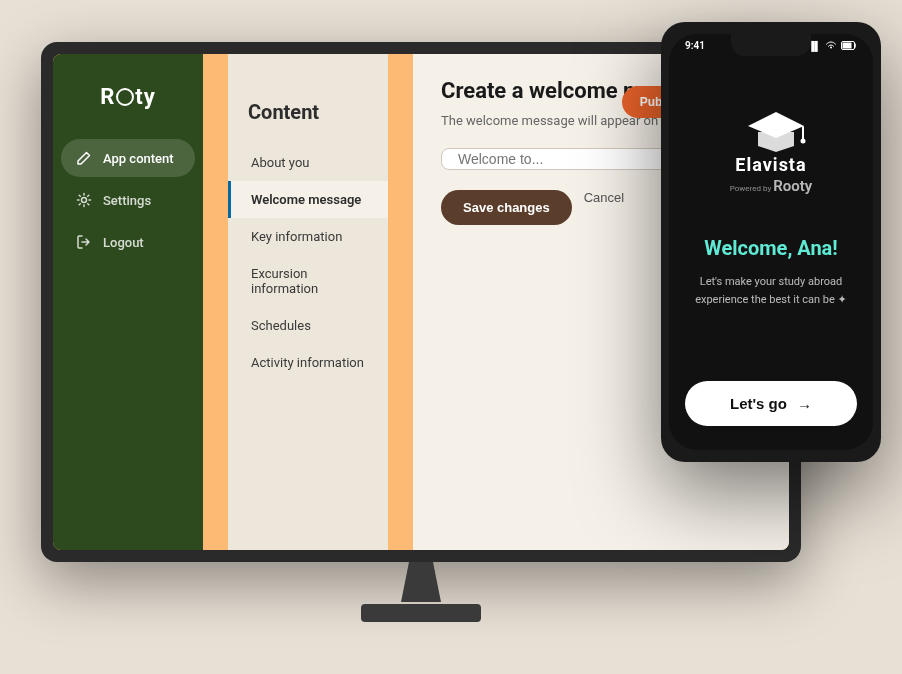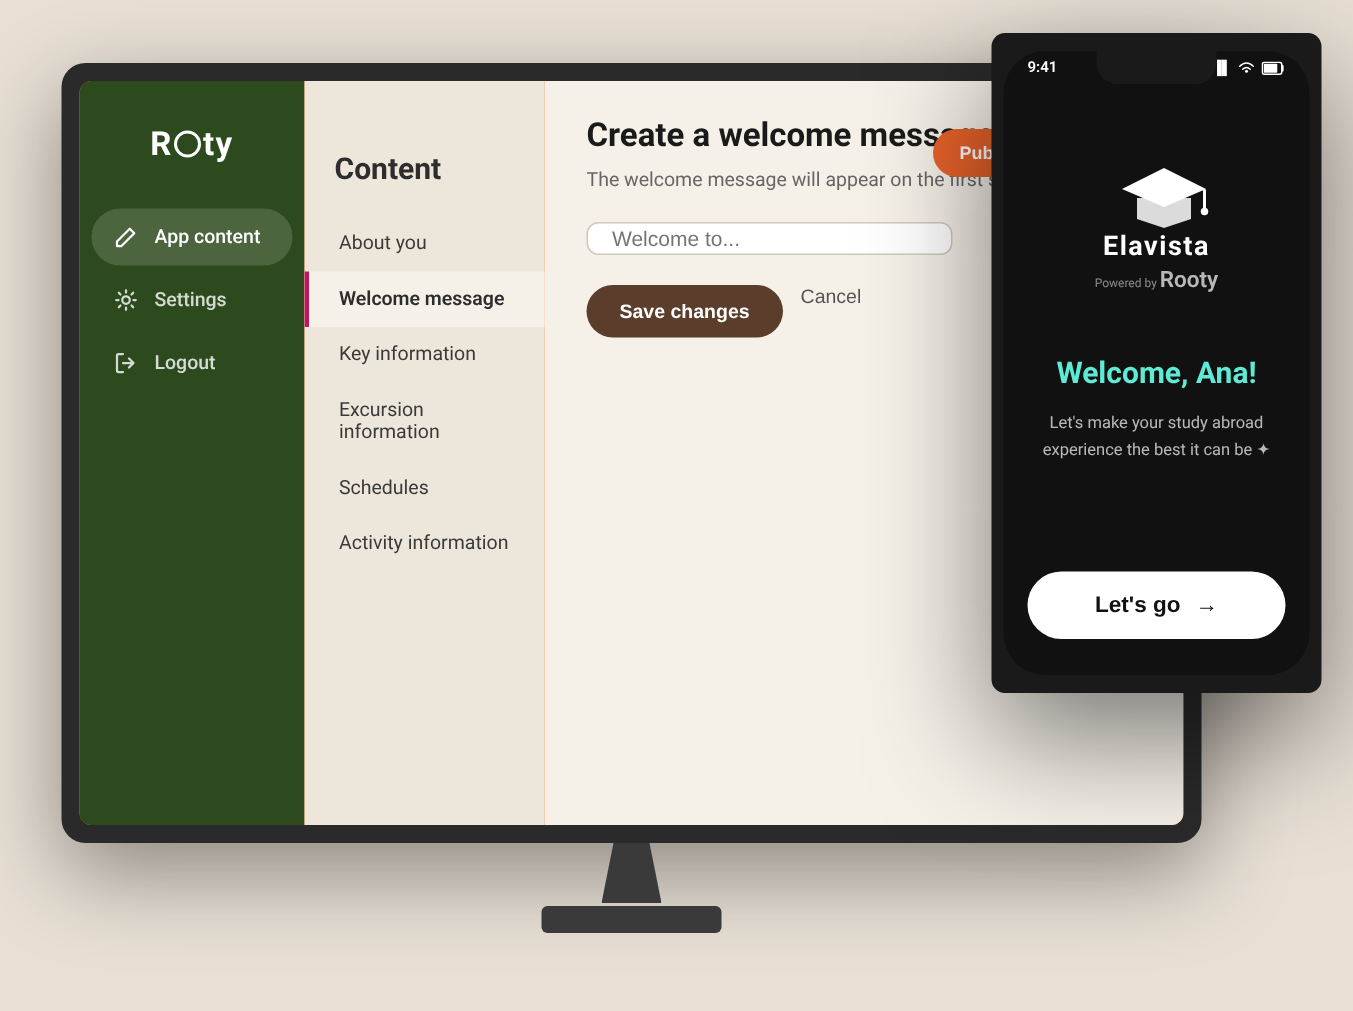--- a/index.html
+++ b/index.html
@@ -29,24 +29,25 @@
       height: 520px;
       background: #2a2a2a;
       border-radius: 16px;
       padding: 12px;
       box-shadow: 0 20px 60px rgba(0,0,0,0.4);
     }
 
     .monitor-screen {
       width: 100%;
       height: 100%;
-      background: #f97316;
+      background: #fdba74;
       border-radius: 8px;
       overflow: hidden;
       display: flex;
+      gap: 25px;
     }
 
     
     .monitor-stand {
       position: absolute;
       bottom: -60px;
       left: 50%;
       transform: translateX(-50%);
       width: 120px;
       height: 60px;
@@ -156,21 +157,21 @@
     .nav-item {
       padding: 11px 20px;
       font-size: 13px;
       color: #3a3a3a;
       cursor: pointer;
       border-left: 3px solid transparent;
     }
 
     .nav-item.active {
       background: #f5f0e8;
-      border-left: 3px solid #be185d;
+      border-left: 3px solid #0369a1;
       font-weight: 600;
       color: #2d2d2d;
     }
 
     
     .main-content {
       flex: 1;
       background: #f5f0e8;
       height: 100%;
       padding: 24px 28px;
@@ -243,21 +244,21 @@
     }
 
     
     .phone {
       position: absolute;
       top: 0px;
       right: 0px;
       width: 220px;
       height: 440px;
       background: #1a1a1a;
-      border-radius: 9px;
+      border-radius: 24px;
       padding: 12px 8px;
       box-shadow: 0 30px 80px rgba(0,0,0,0.5);
       z-index: 20;
     }
 
     .phone-screen {
       width: 100%;
       height: 100%;
       background: #111;
       border-radius: 28px;

